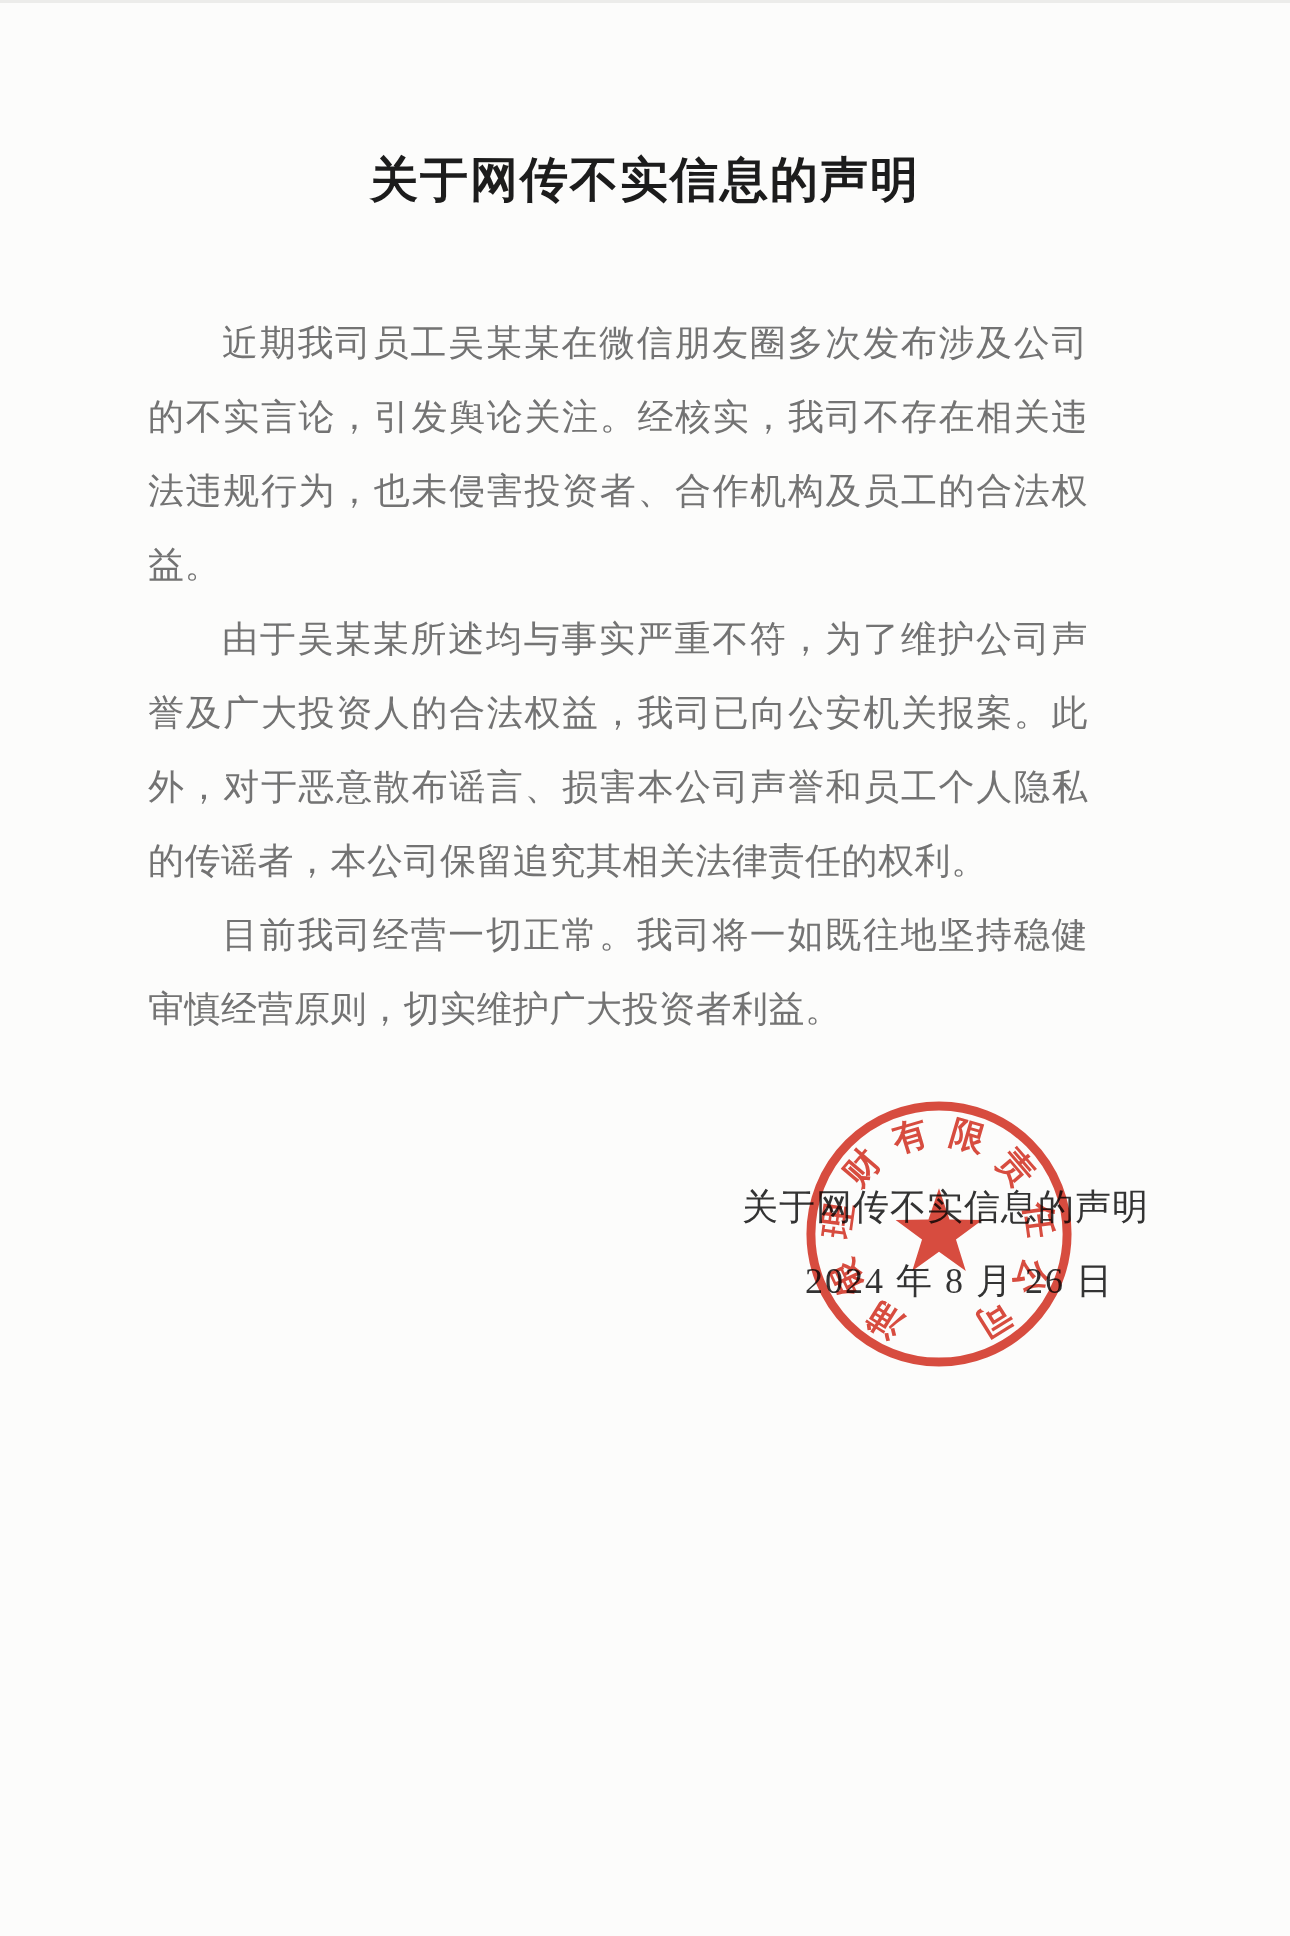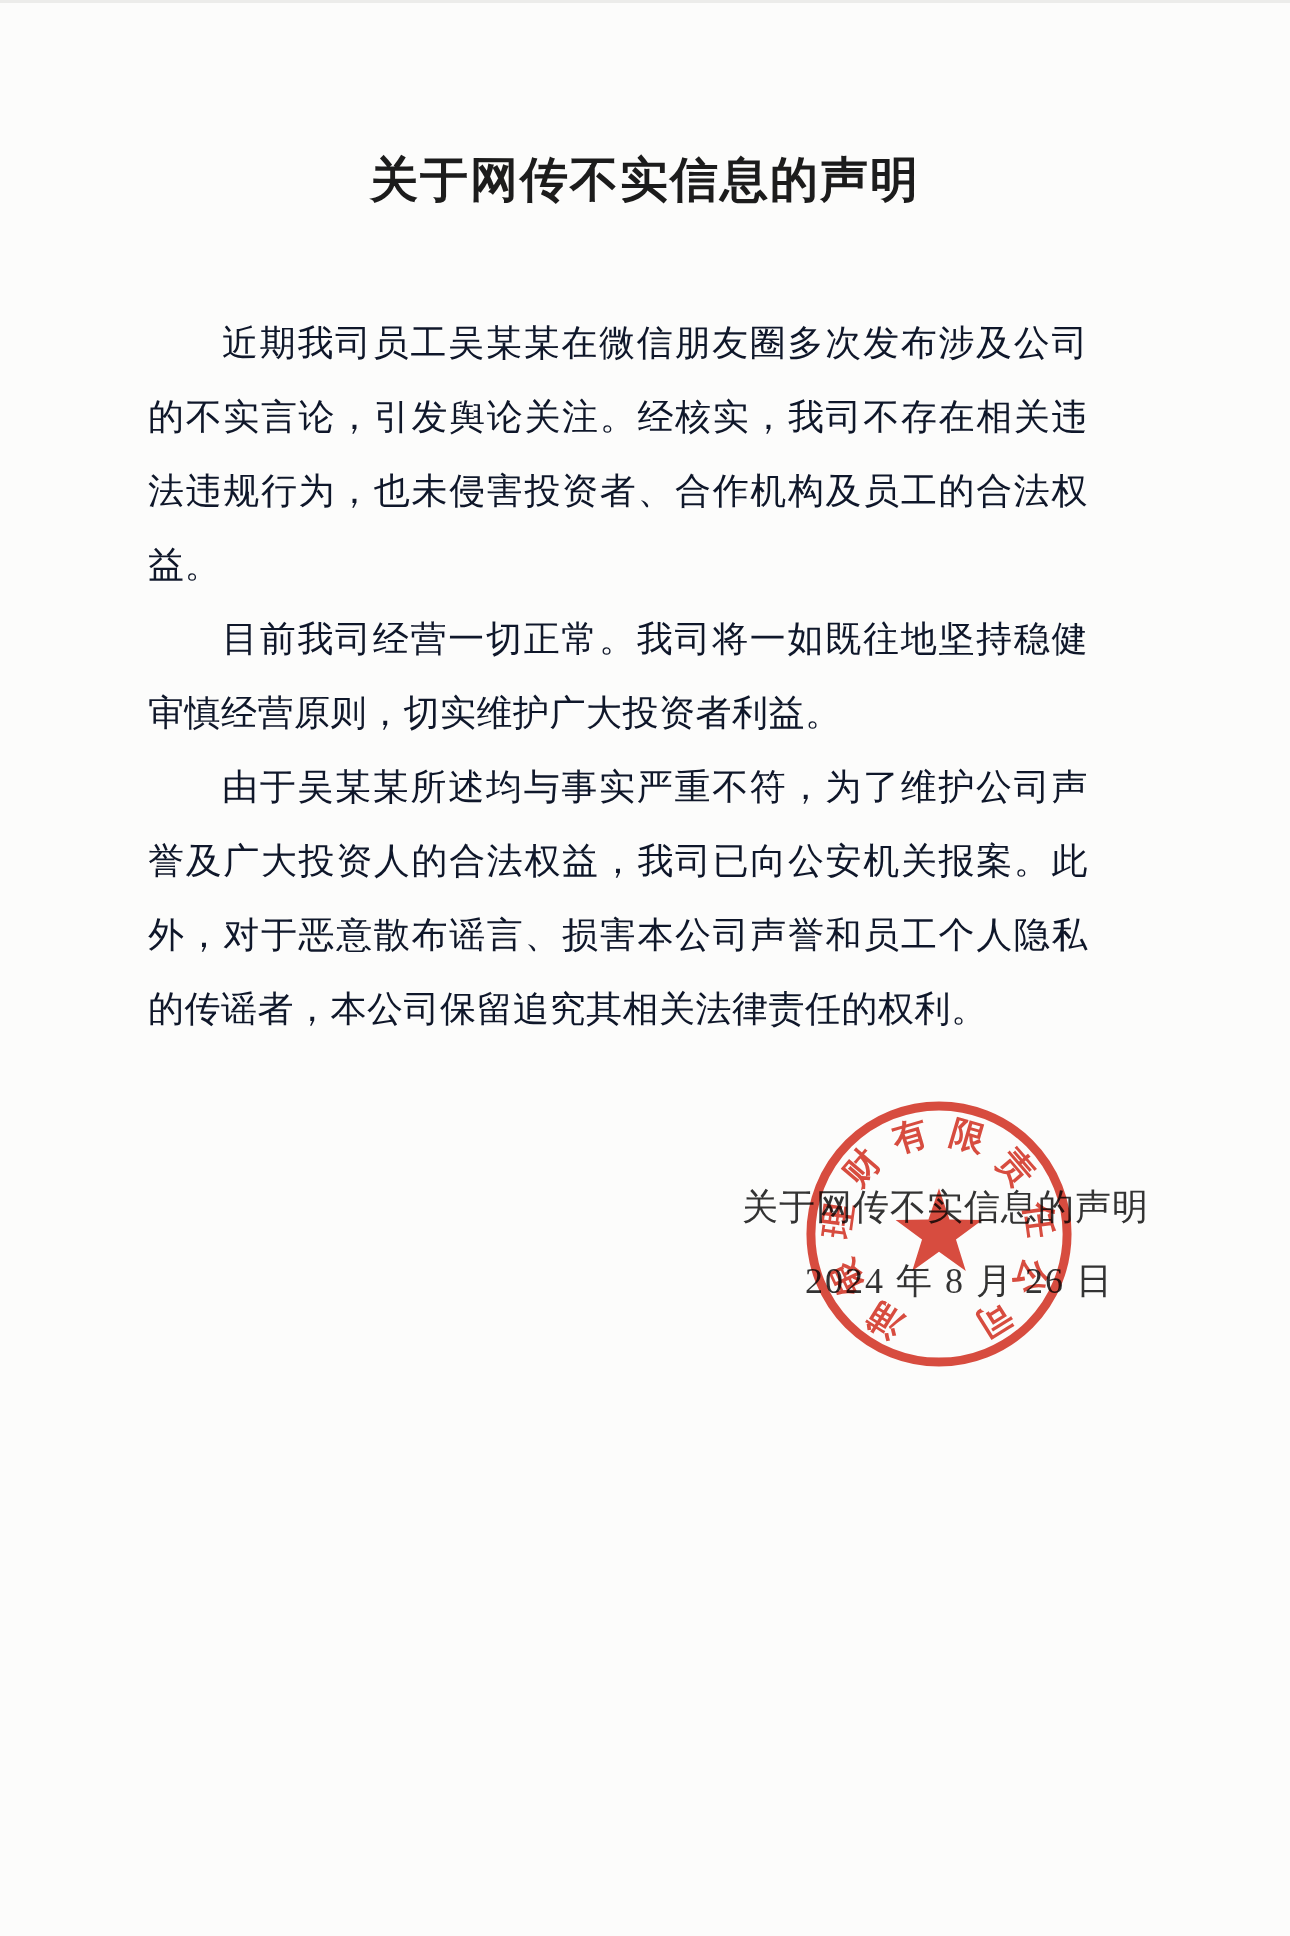--- a/index.html
+++ b/index.html
@@ -26,21 +26,21 @@
     font-size:48px;
     letter-spacing:2px;
     color:#1c1c1c;
     margin:0;
   }
   .doc-body{
     position:absolute;
     top:306px;left:148px;width:940px;
     font-size:36px;
     line-height:74px;
-    color:#0f172a;
+    color:#737373;
     letter-spacing:0.5px;
   }
   .doc-body p{
     margin:0;
     text-indent:74px;
     text-align:justify;
   }
   .signature{
     position:absolute;
     top:1170px;left:742px;width:372px;
@@ -75,22 +75,22 @@
 </style>
 </head>
 <body>
 
 <div class="page">
 
   <h1 class="doc-title">关于网传不实信息的声明</h1>
 
   <div class="doc-body">
     <p>近期我司员工吴某某在微信朋友圈多次发布涉及公司的不实言论，引发舆论关注。经核实，我司不存在相关违法违规行为，也未侵害投资者、合作机构及员工的合法权益。</p>
+    <p>由于吴某某所述均与事实严重不符，为了维护公司声誉及广大投资人的合法权益，我司已向公安机关报案。此外，对于恶意散布谣言、损害本公司声誉和员工个人隐私的传谣者，本公司保留追究其相关法律责任的权利。</p>
     <p>目前我司经营一切正常。我司将一如既往地坚持稳健审慎经营原则，切实维护广大投资者利益。</p>
-    <p>由于吴某某所述均与事实严重不符，为了维护公司声誉及广大投资人的合法权益，我司已向公安机关报案。此外，对于恶意散布谣言、损害本公司声誉和员工个人隐私的传谣者，本公司保留追究其相关法律责任的权利。</p>
   </div>
 
   <div class="signature">
     <div class="company">关于网传不实信息的声明</div>
     <div class="date">2024 年 8 月 26 日</div>
   </div>
 
   <div class="seal">
     <svg viewBox="0 0 280 280">
       <g fill="#d6392b" stroke="none">

